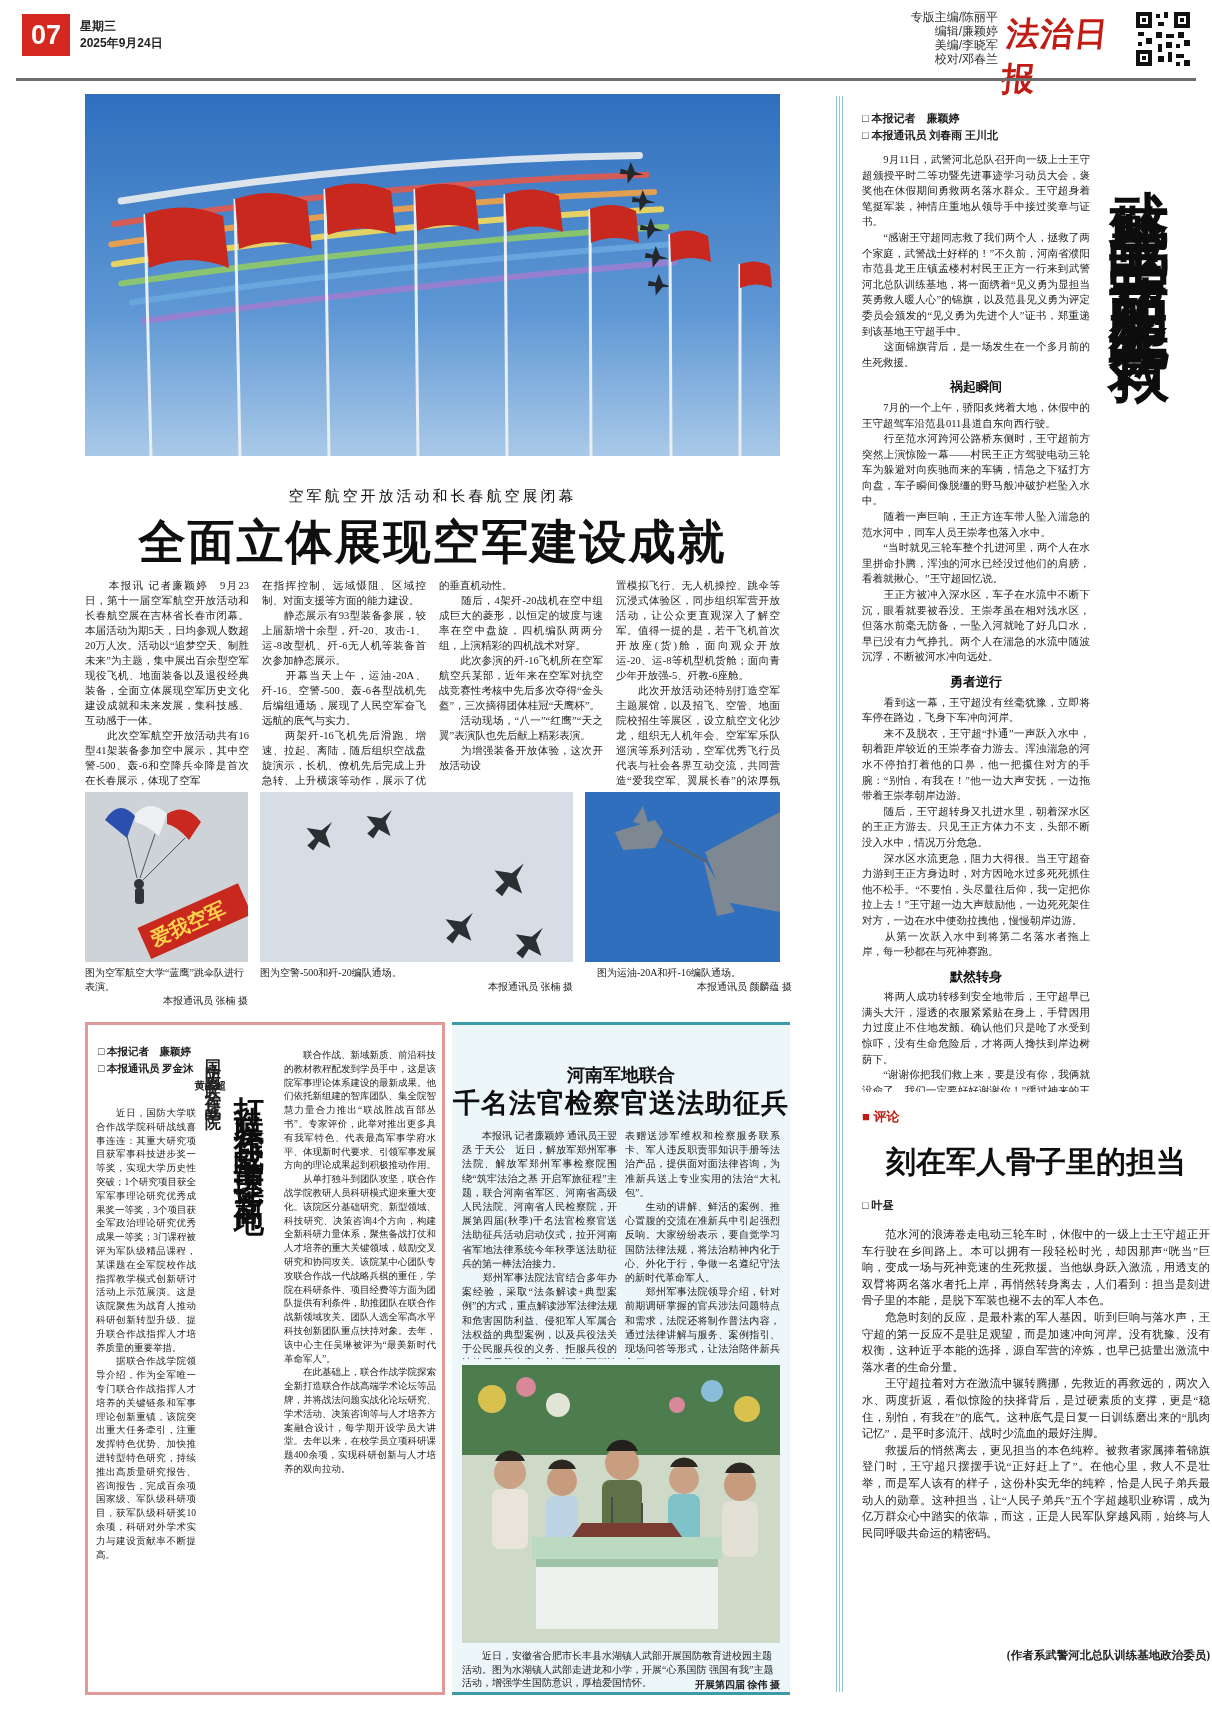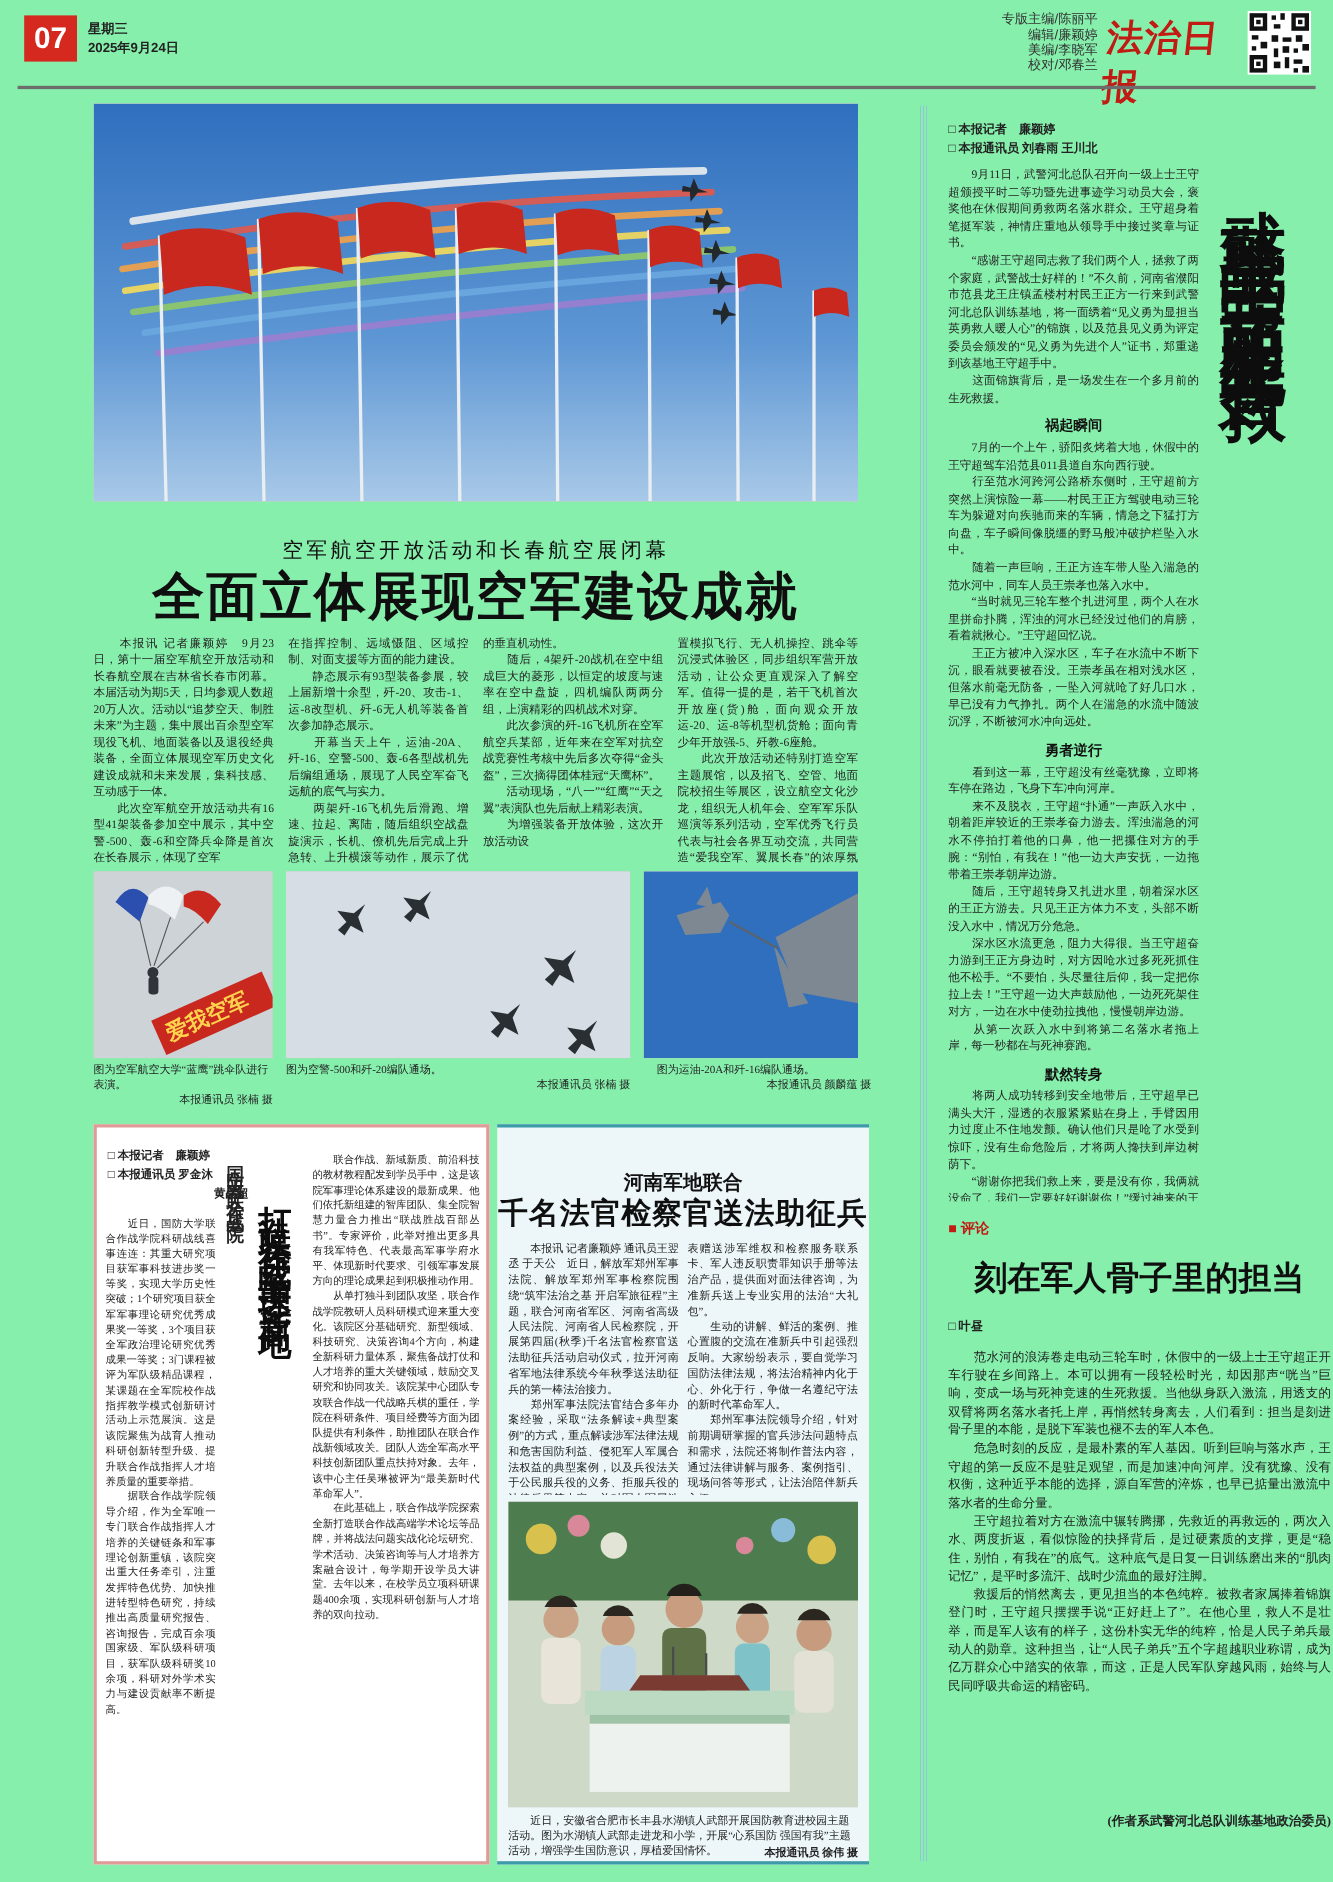--- a/index.html
+++ b/index.html
@@ -1,35 +1,35 @@
 <!DOCTYPE html>
 <html><head>
 <meta charset="utf-8">
 <style>
   html,body{margin:0;padding:0;background:#e8e8e8;}
-  .page{position:relative;width:1212px;height:1711px;background:#86efac;margin:0 auto;
+  .page{position:relative;width:1212px;height:1711px;background:#ffffff;margin:0 auto;
         font-family:"Liberation Serif","DejaVu Serif",serif;color:#222;overflow:hidden;}
   .abs{position:absolute;}
   .ml{white-space:pre-line;}
   .just{text-align:justify;text-justify:inter-ideograph;}
   .v{writing-mode:vertical-rl;text-orientation:upright;}
   .sans{font-family:"Liberation Sans","DejaVu Sans",sans-serif;}
   
   .badge{left:22px;top:14px;width:48px;height:42px;background:#d5281e;color:#fff;
          font-size:27px;font-weight:bold;text-align:center;line-height:42px;}
   .dateblk{left:80px;top:18px;font-size:12px;font-weight:bold;line-height:17px;color:#222;}
   .secttitle{left:420px;top:10px;width:300px;text-align:center;font-size:42px;font-weight:900;
              color:#d5281e;letter-spacing:6px;}
   .credits{left:850px;top:10px;width:148px;text-align:right;font-size:12px;line-height:14px;color:#333;}
   .masthead{left:1004px;top:12px;width:128px;font-size:33px;font-weight:900;color:#c01c14;
             letter-spacing:1px;transform:skewX(-6deg);}
   .rule{left:16px;top:78px;width:1180px;height:3px;background:#6d6d6d;}
   
   .topcap{left:85px;top:460px;width:695px;font-size:10.5px;display:flex;justify-content:space-between;}
-  .kicker1{left:85px;top:487px;width:695px;text-align:center;font-size:19px;letter-spacing:3px;color:#111;
+  .kicker1{left:85px;top:487px;width:695px;text-align:center;font-size:15px;letter-spacing:3px;color:#111;
            font-family:"Liberation Sans","DejaVu Sans",sans-serif;}
   .head1{left:85px;top:511px;width:695px;text-align:center;font-size:47px;font-weight:900;letter-spacing:2px;
          color:#0f0f0f;font-family:"Liberation Sans","DejaVu Sans",sans-serif;}
   .bodycol{font-size:10.5px;line-height:15px;overflow:hidden;}
   .cap2{font-size:10px;line-height:14px;}
   .cap2 .cr{display:block;text-align:right;}
   
   .redbox{left:85px;top:1022px;width:360px;height:673px;border:3px solid #e09a97;box-sizing:border-box;background:#fff;}
   .byl{font-size:10.5px;line-height:17px;font-weight:bold;}
   
@@ -297,21 +297,21 @@
           <polygon points="120,158 210,158 220,172 110,172" fill="#7a3b32"></polygon>
           <line x1="150" y1="132" x2="150" y2="158" stroke="#4a4a4a" stroke-width="2"></line>
           <line x1="180" y1="138" x2="180" y2="158" stroke="#4a4a4a" stroke-width="2"></line>
           <rect x="70" y="172" width="190" height="22" fill="#bcd9c2"></rect>
           <rect x="74" y="194" width="182" height="70" fill="#eef2ee"></rect>
           <rect x="74" y="194" width="182" height="8" fill="#9fc3a6"></rect>
         </g>
       </svg>
     </div>
     <div class="abs cap2 ml" style="left:10px;top:624px;width:318px;font-size:10px;line-height:13.5px;">　　近日，安徽省合肥市长丰县水湖镇人武部开展国防教育进校园主题活动。图为水湖镇人武部走进龙和小学，开展“心系国防 强国有我”主题活动，增强学生国防意识，厚植爱国情怀。</div>
-    <div class="abs cap2" style="left:10px;top:653px;width:318px;text-align:right;font-weight:bold;">本报通讯员 徐伟 摄</div>
+    <div class="abs cap2" style="left:10px;top:653px;width:318px;text-align:right;font-weight:bold;">开展第四届 徐伟 摄</div>
   </div>
 
   <div class="abs vdiv"></div>
 
   <div class="abs byl" style="left:862px;top:110px;width:280px;font-size:11px;">□ 本报记者　廉颖婷</div>
   <div class="abs byl" style="left:862px;top:127px;width:280px;font-size:11px;">□ 本报通讯员 刘春雨 王川北</div>
   <div class="abs wbody just" style="left:862px;top:152px;width:228px;height:940px;overflow:hidden;">
 
     <div class="ml">　　9月11日，武警河北总队召开向一级上士王守超颁授平时二等功暨先进事迹学习动员大会，褒奖他在休假期间勇救两名落水群众。王守超身着笔挺军装，神情庄重地从领导手中接过奖章与证书。
 　　“感谢王守超同志救了我们两个人，拯救了两个家庭，武警战士好样的！”不久前，河南省濮阳市范县龙王庄镇孟楼村村民王正方一行来到武警河北总队训练基地，将一面绣着“见义勇为显担当 英勇救人暖人心”的锦旗，以及范县见义勇为评定委员会颁发的“见义勇为先进个人”证书，郑重递到该基地王守超手中。

